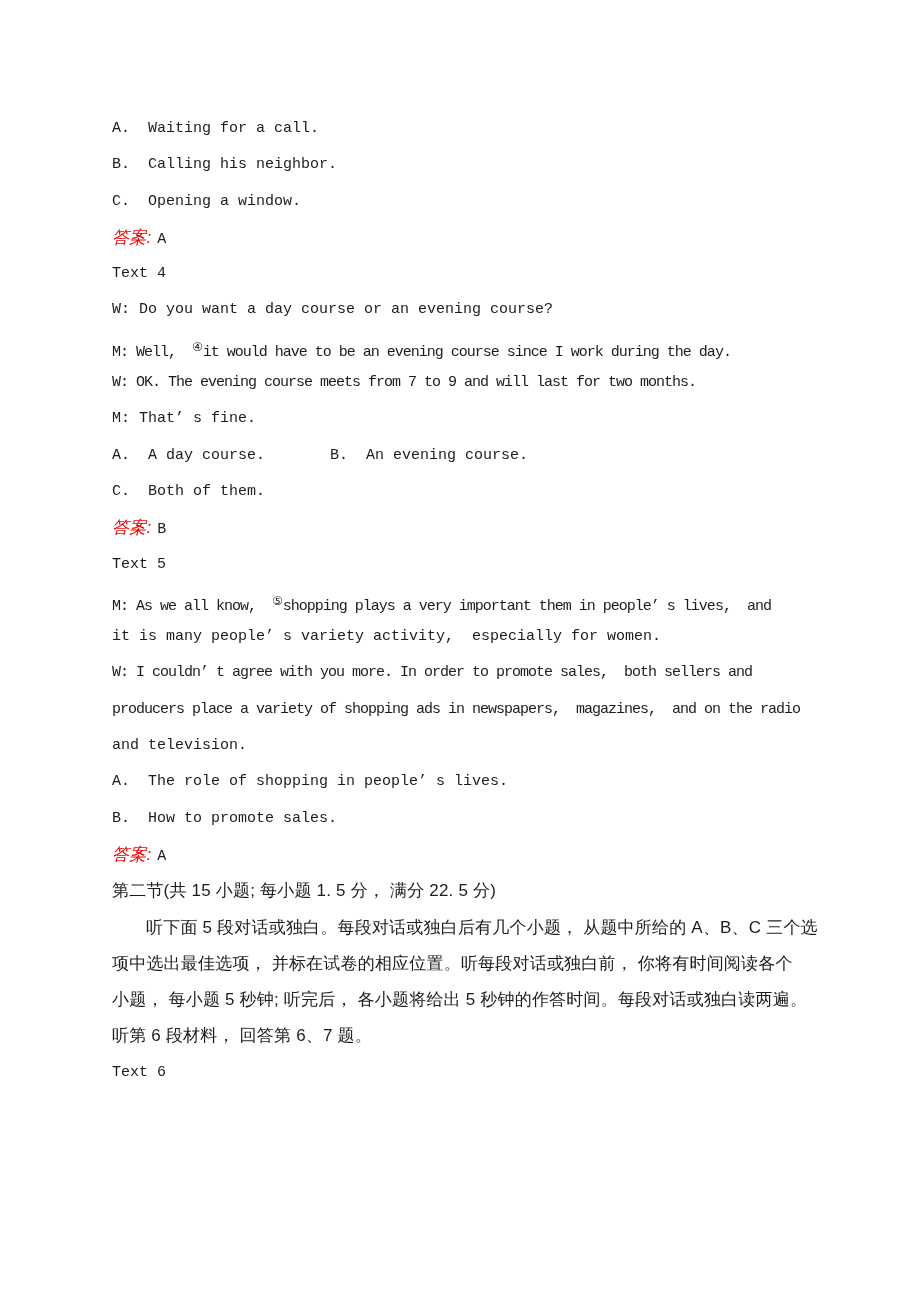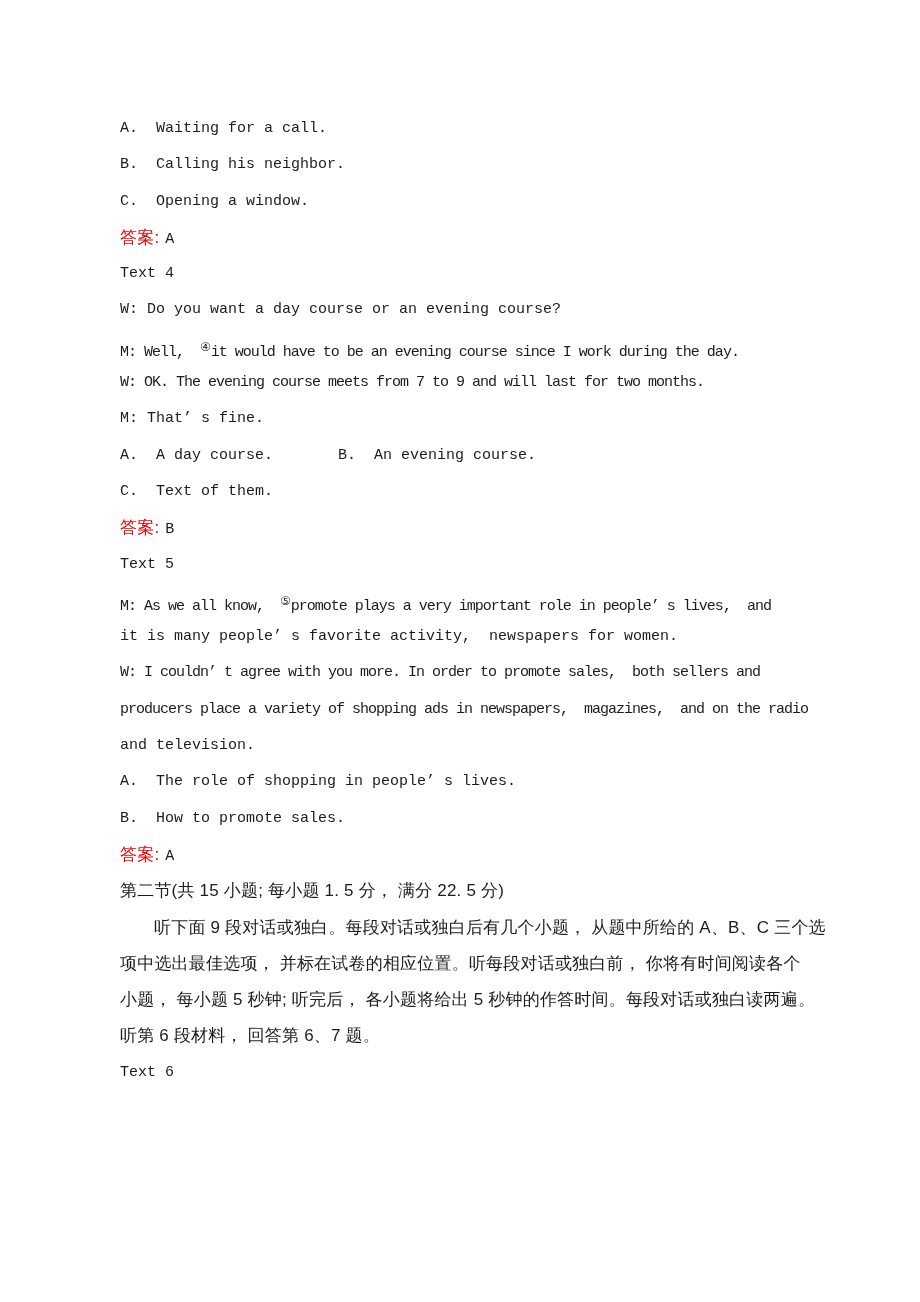--- a/index.html
+++ b/index.html
@@ -6,37 +6,37 @@
   body {
     width:920px; height:1302px;
     background:#ffffff;
     color:#1c1c1c;
     font-family:"Liberation Mono", "DejaVu Sans Mono", monospace;
     position:relative;
     overflow:hidden;
   }
   .doc {
     position:absolute;
-    left:120px; top:111px;
+    left:112px; top:111px;
     width:690px;
   }
   .line {
     height:36.3px;
     line-height:36.3px;
     font-size:15px;
     white-space:pre;
   }
   .tight { letter-spacing:-1px; }
   .cn {
     font-family:"Liberation Sans", "DejaVu Sans", sans-serif;
     font-size:17px;
     letter-spacing:0.2px;
   }
   .indent { text-indent:34px; }
-  .red { color:#f20000; }
+  .red { color:#f20000;font-style:italic; }
   .ansletter { padding-left:6px; }
   .b { font-weight:normal; }
   .marker {
     font-family:"DejaVu Sans", sans-serif;
     font-size:12px;
     vertical-align:5px;
     letter-spacing:0;
   }
   .optA { display:inline-block; width:218px; }
 </style>
@@ -49,34 +49,34 @@
   <div class="line">B.  Calling his neighbor.</div>
   <div class="line">C.  Opening a window.</div>
   <div class="line"><span class="cn red">答案:</span><span class="ansletter">A</span></div>
 
   <div class="line">Text 4</div>
   <div class="line">W: Do you want a day course or an evening course?</div>
   <div class="line tight"><span>M: Well,  </span><span class="marker">④</span><span class="b">it would have to be an evening course since I work during the day.</span></div>
   <div class="line tight">W: OK. The evening course meets from 7 to 9 and will last for two months.</div>
   <div class="line">M: That’ s fine.</div>
   <div class="line"><span class="optA">A.  A day course.</span><span>B.  An evening course.</span></div>
-  <div class="line">C.  Text of them.</div>
+  <div class="line">C.  Both of them.</div>
   <div class="line"><span class="cn red">答案:</span><span class="ansletter">B</span></div>
 
   <div class="line">Text 5</div>
-  <div class="line tight"><span>M: As we all know,  </span><span class="marker">⑤</span><span class="b">promote plays a very important role in people’ s lives,</span><span>  and</span></div>
-  <div class="line">it is many people’ s favorite activity,  newspapers for women.</div>
+  <div class="line tight"><span>M: As we all know,  </span><span class="marker">⑤</span><span class="b">shopping plays a very important them in people’ s lives,</span><span>  and</span></div>
+  <div class="line">it is many people’ s variety activity,  especially for women.</div>
   <div class="line tight">W: I couldn’ t agree with you more. In order to promote sales,  both sellers and</div>
   <div class="line tight">producers place a variety of shopping ads in newspapers,  magazines,  and on the radio</div>
   <div class="line">and television.</div>
   <div class="line">A.  The role of shopping in people’ s lives.</div>
   <div class="line">B.  How to promote sales.</div>
   <div class="line"><span class="cn red">答案:</span><span class="ansletter">A</span></div>
 
   <div class="line cn">第二节(共 15 小题; 每小题 1. 5 分， 满分 22. 5 分)</div>
-  <div class="line cn indent">听下面 9 段对话或独白。每段对话或独白后有几个小题， 从题中所给的 A、B、C 三个选</div>
+  <div class="line cn indent">听下面 5 段对话或独白。每段对话或独白后有几个小题， 从题中所给的 A、B、C 三个选</div>
   <div class="line cn">项中选出最佳选项， 并标在试卷的相应位置。听每段对话或独白前， 你将有时间阅读各个</div>
   <div class="line cn">小题， 每小题 5 秒钟; 听完后， 各小题将给出 5 秒钟的作答时间。每段对话或独白读两遍。</div>
   <div class="line cn">听第 6 段材料， 回答第 6、7 题。</div>
 
   <div class="line">Text 6</div>
 
 </div>
 
 </body></html>

